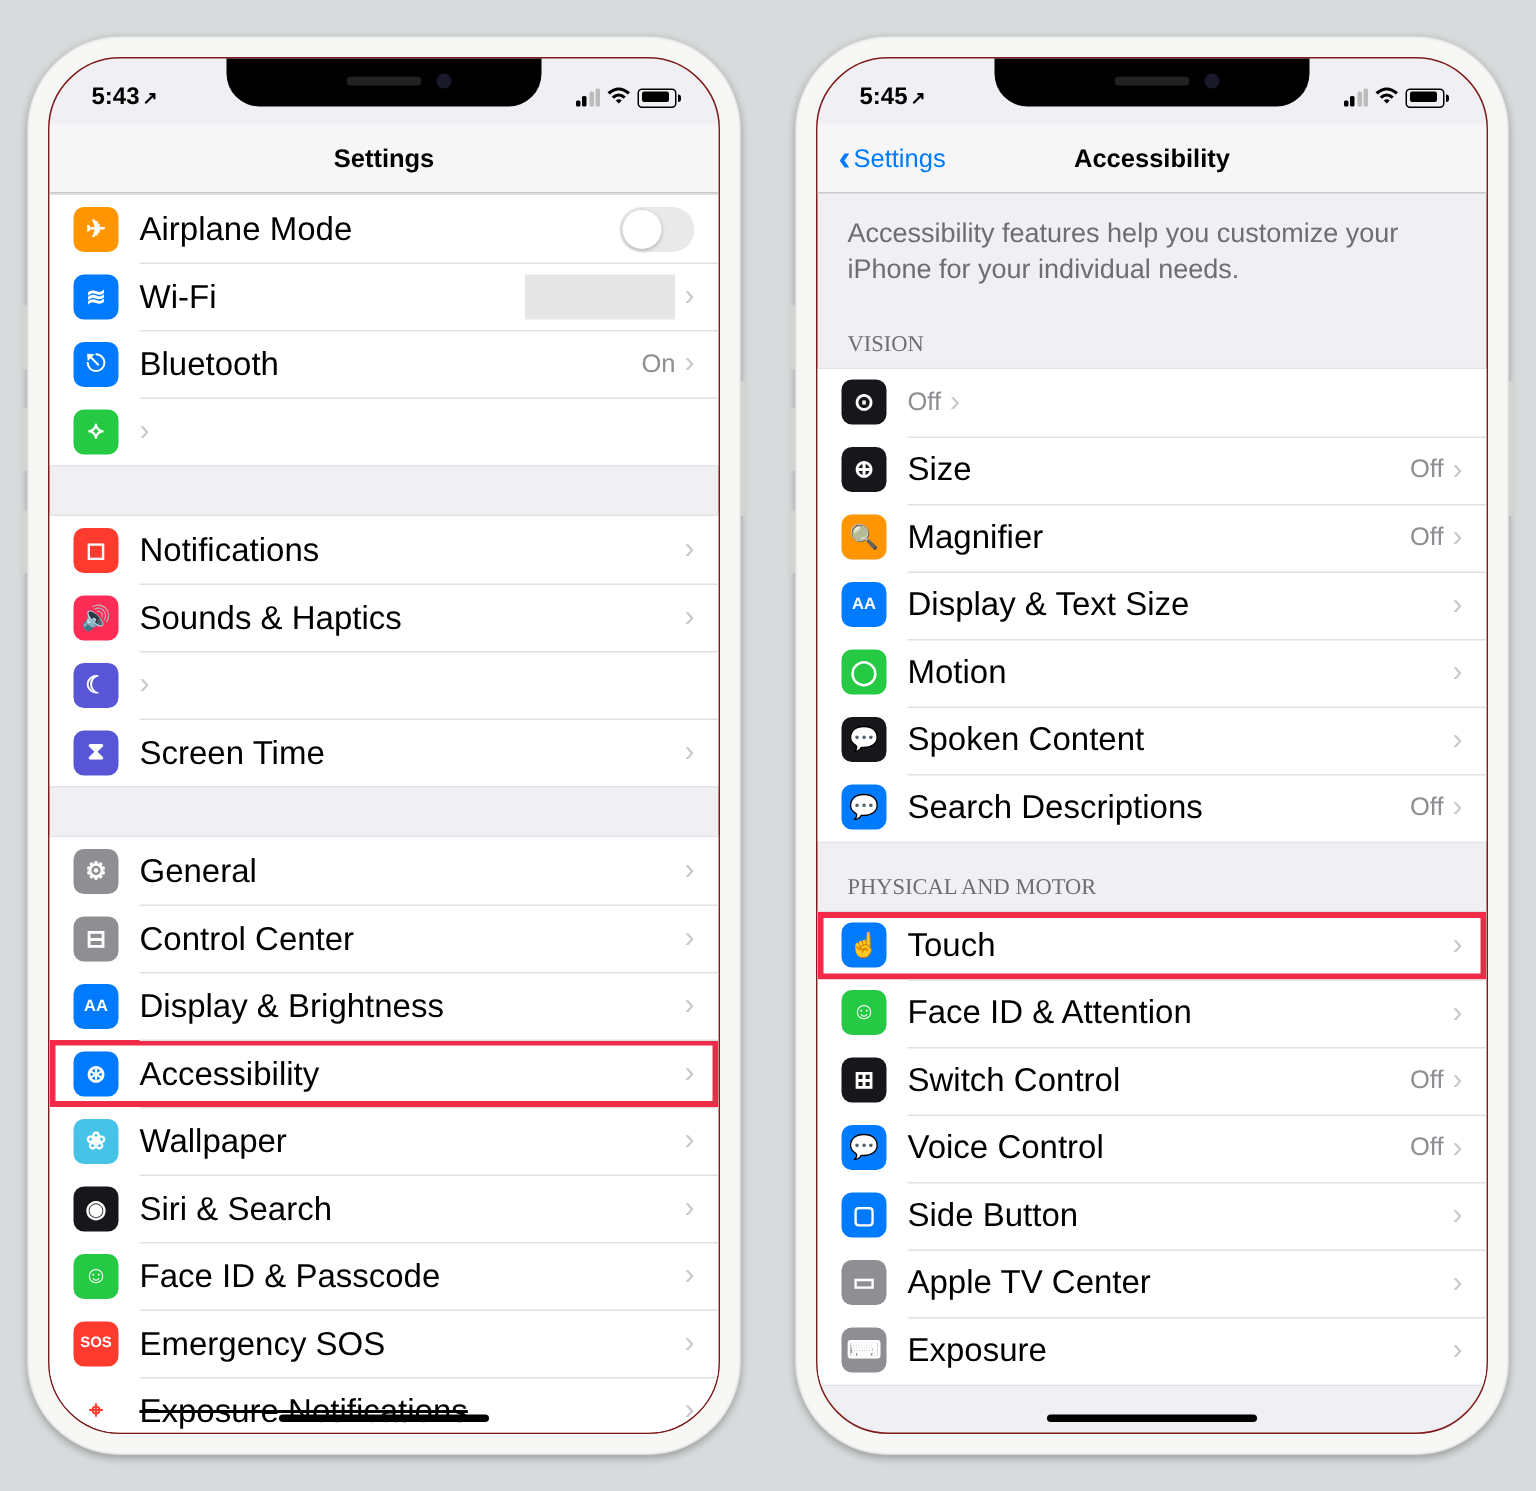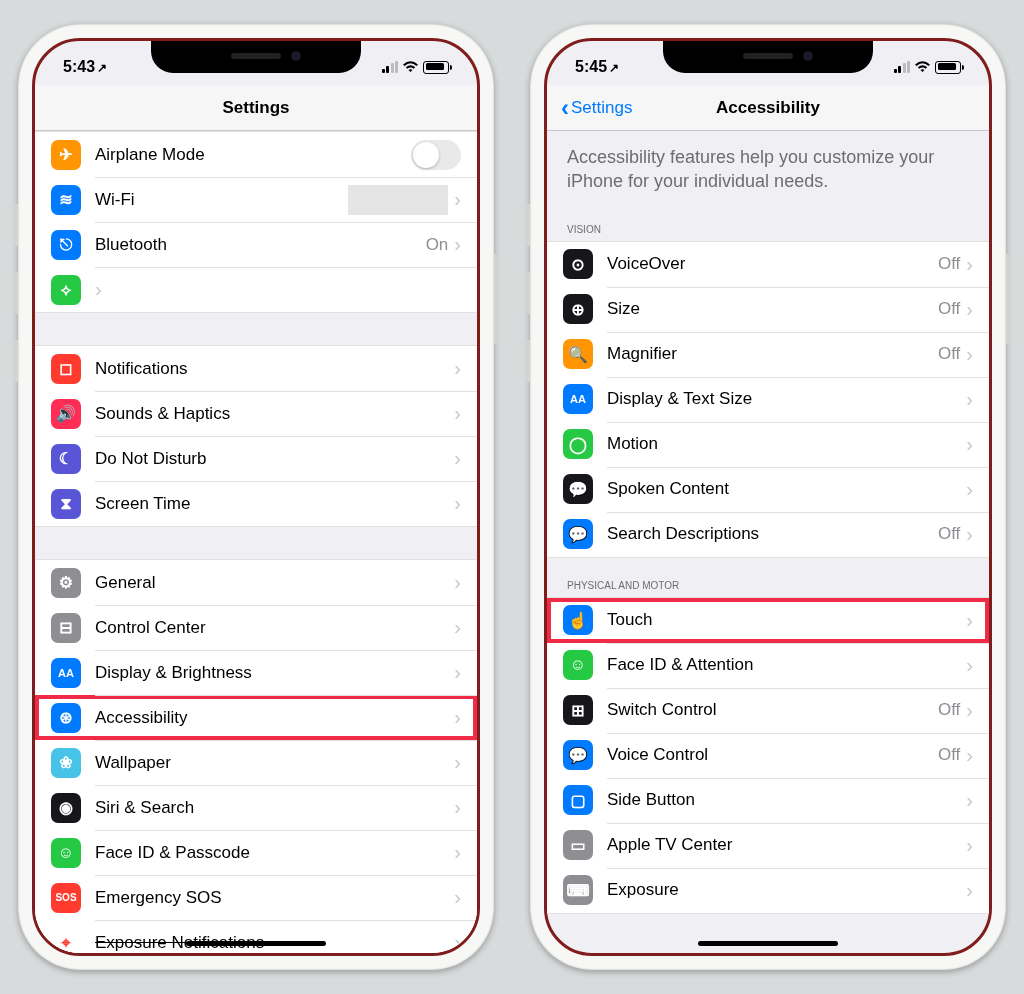--- a/index.html
+++ b/index.html
@@ -19,21 +19,21 @@
     padding: 14px;
     position: relative;
     box-shadow: 0 2px 6px rgba(0,0,0,.3), inset 0 0 2px rgba(0,0,0,.3);
   }
   .screen {
     background: #efeff4;
     border-radius: 48px;
     height: 100%;
     overflow: hidden;
     position: relative;
-    border: 3px solid #7f1d1d;
+    border: 1px solid #7f1d1d;
   }
   .notch {
     position: absolute;
     top: -2px; left: 50%;
     transform: translateX(-50%);
     width: 210px; height: 34px;
     background: #000;
     border-radius: 0 0 22px 22px;
     z-index: 5;
     display:flex; align-items:center; justify-content:center; gap:50px;
@@ -56,35 +56,35 @@
   .loc{font-size:12px;margin-left:2px;}
   .navbar {
     height: 46px; background: #f6f6f7; border-bottom: 1px solid #c8c7cc;
     display: flex; align-items: center; justify-content: center; position: relative;
   }
   .nav-title { font-weight: 600; font-size: 17px; }
   .back-btn { position: absolute; left: 14px; color: #007aff; font-size: 17px; display:flex; align-items:center; gap:2px;}
   .back-btn .chev{font-size:24px;font-weight:600;line-height:0;}
   .content { height: calc(100% - 90px); overflow: hidden; }
   .group-desc { font-size: 18px; color: #6d6d72; padding: 14px 20px 8px; line-height:1.35;}
-  .group-header { font-size: 10px; color: #6d6d72; padding: 22px 20px 6px; text-transform: uppercase;}
+  .group-header { font-size: 15px; color: #6d6d72; padding: 22px 20px 6px; text-transform: uppercase; font-family: Liberation Serif, serif;}
   .list { background: #fff; border-top:1px solid #e1e1e4; border-bottom:1px solid #e1e1e4;}
   .row {
     display: flex; align-items: center; min-height: 45px; padding: 7px 16px 7px 16px;
     position: relative; background:#fff;
   }
   .row + .row::before{
     content:""; position:absolute; left:60px; right:0; top:0; height:1px; background:#e1e1e4;
   }
   .icon {
     width: 30px; height: 30px; border-radius: 7px; margin-right: 14px;
     display: flex; align-items: center; justify-content: center;
     font-size: 16px; color: #fff; flex-shrink:0; font-weight:600;
   }
-  .label { flex: 1; font-size: 17px; color: #000; }
+  .label { flex: 1; font-size: 22px; color: #000; }
   .value { font-size: 17px; color: #8e8e93; margin-right: 6px; }
   .chevron { color: #c7c7cc; font-size: 20px; font-weight:400;}
   .toggle {
     width: 50px; height: 30px; background: #e9e9ea; border-radius: 15px;
     position: relative;
   }
   .toggle::after{content:"";position:absolute;left:2px;top:2px;width:26px;height:26px;border-radius:50%;background:#fff;box-shadow:0 1px 3px rgba(0,0,0,.25);}
   .redacted{width:100px;height:30px;background:#e5e5e5;margin-right:6px;}
   .highlight{box-shadow: inset 0 0 0 4px #ef2b47;}
   .homebar{position:absolute;bottom:7px;left:50%;transform:translateX(-50%);width:140px;height:5px;background:#000;border-radius:3px;z-index:3;}
@@ -149,21 +149,20 @@
             <span class="label">Notifications</span>
             <span class="chevron">›</span>
           </div>
           <div class="row">
             <span class="icon" style="background: rgb(255, 45, 85);">🔊</span>
             <span class="label">Sounds &amp; Haptics</span>
             <span class="chevron">›</span>
           </div>
           <div class="row">
             <span class="icon" style="background: rgb(88, 86, 214);">☾</span>
-            <span class="label">Do Not Disturb</span>
             <span class="chevron">›</span>
           </div>
           <div class="row">
             <span class="icon" style="background: rgb(88, 86, 214);">⧗</span>
             <span class="label">Screen Time</span>
             <span class="chevron">›</span>
           </div>
         </div>
         <div style="height: 32px;"></div>
         <div class="list">
@@ -244,21 +243,20 @@
         <span>Settings</span>
       </div>
       <span class="nav-title">Accessibility</span>
     </div>
     <div class="content" id="content-right">
       <div class="group-desc">Accessibility features help you customize your iPhone for your individual needs.</div>
     <div class="group-header">VISION</div>
         <div class="list">
           <div class="row">
             <span class="icon" style="background: rgb(23, 23, 27);">⊙</span>
-            <span class="label">VoiceOver</span>
             <span class="value">Off</span>
             <span class="chevron">›</span>
           </div>
           <div class="row">
             <span class="icon" style="background: rgb(23, 23, 27);">⊕</span>
             <span class="label">Size</span>
             <span class="value">Off</span>
             <span class="chevron">›</span>
           </div>
           <div class="row">

